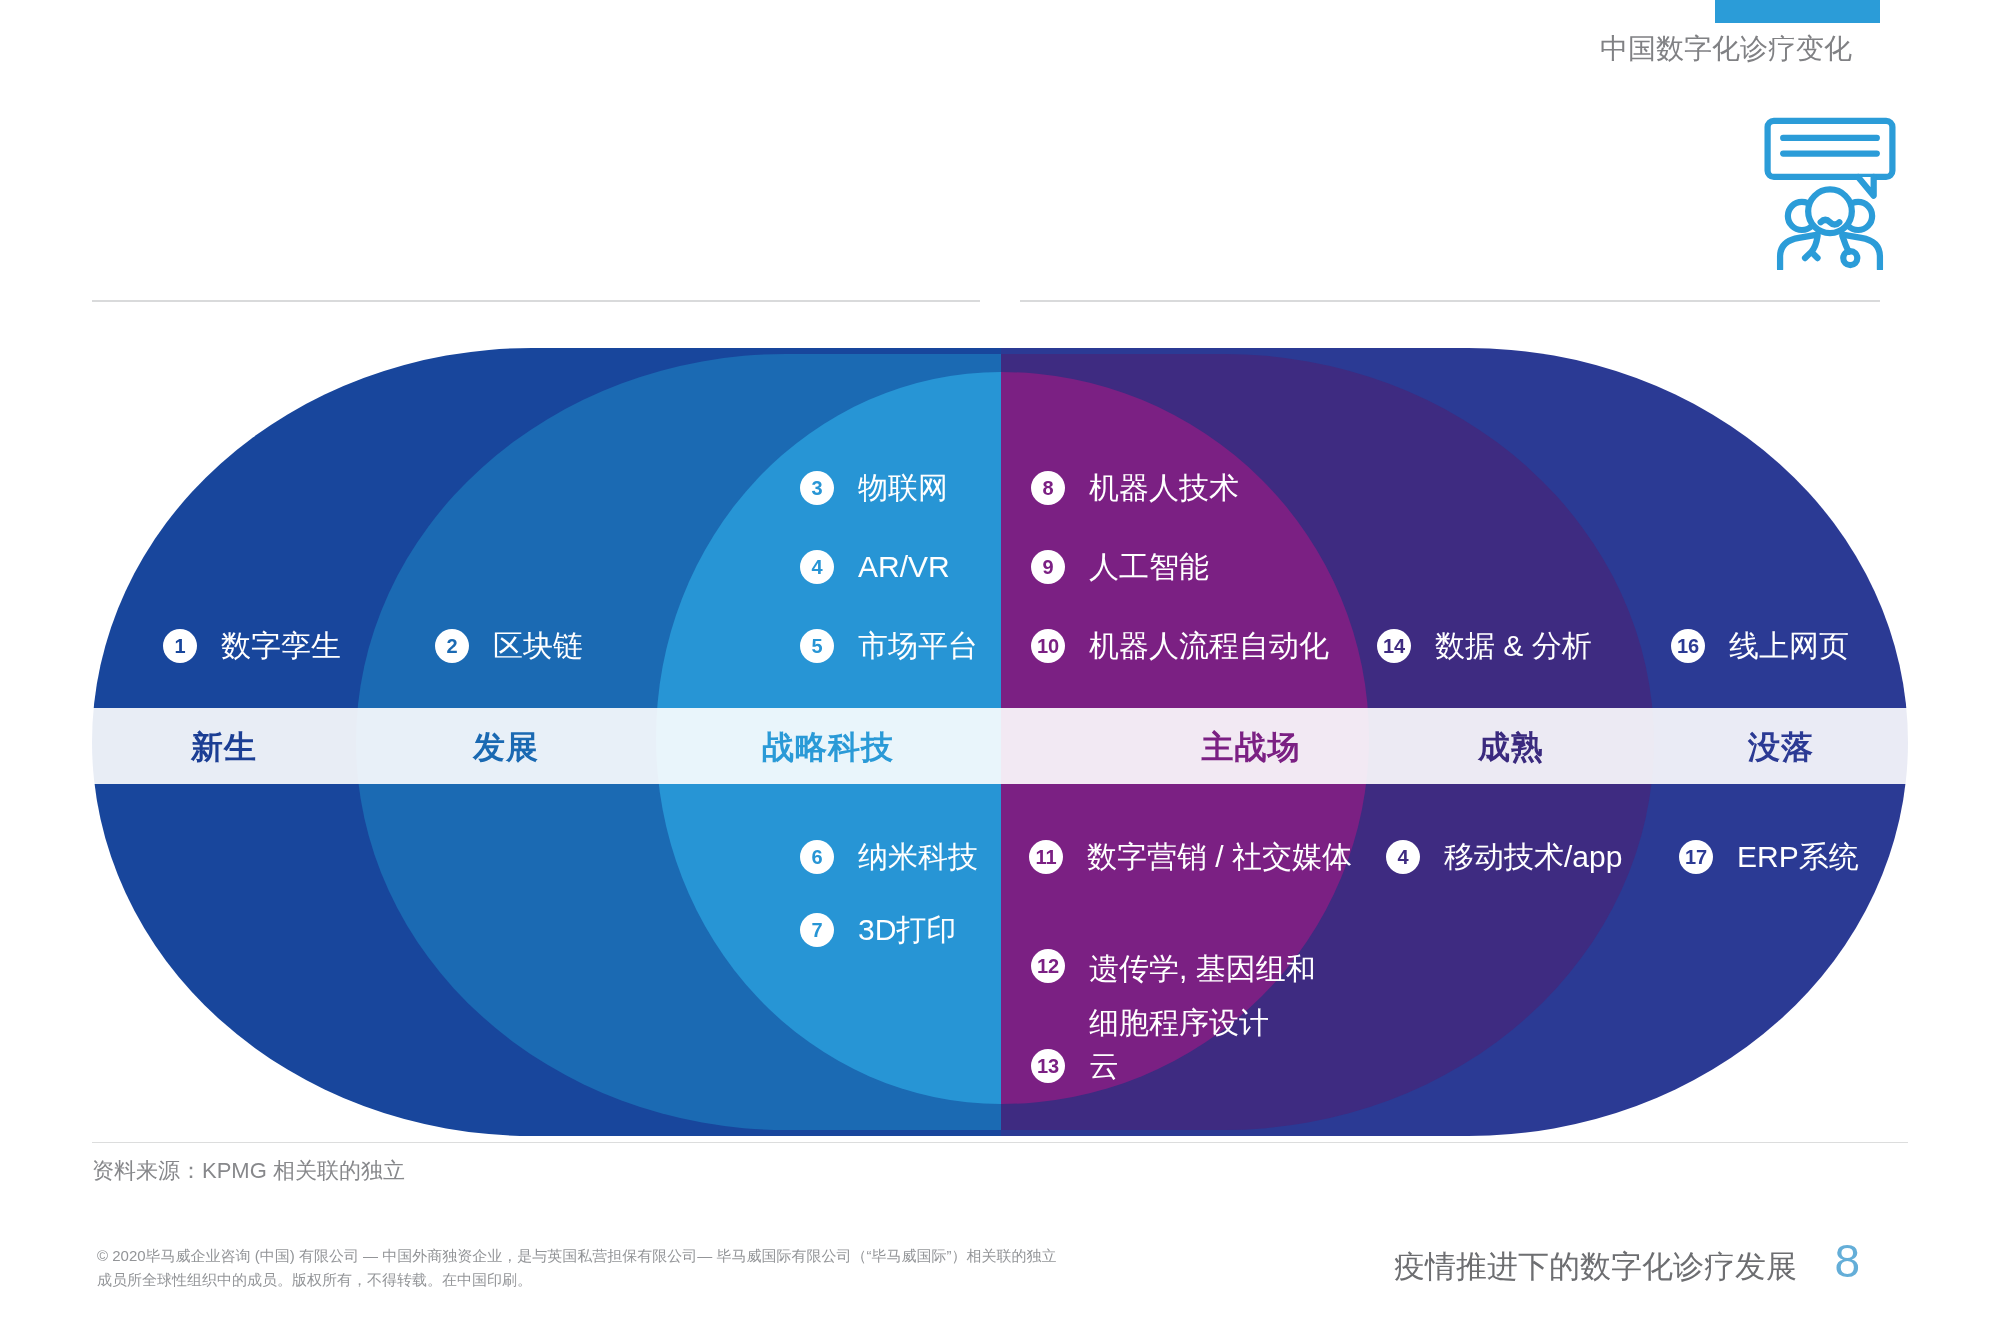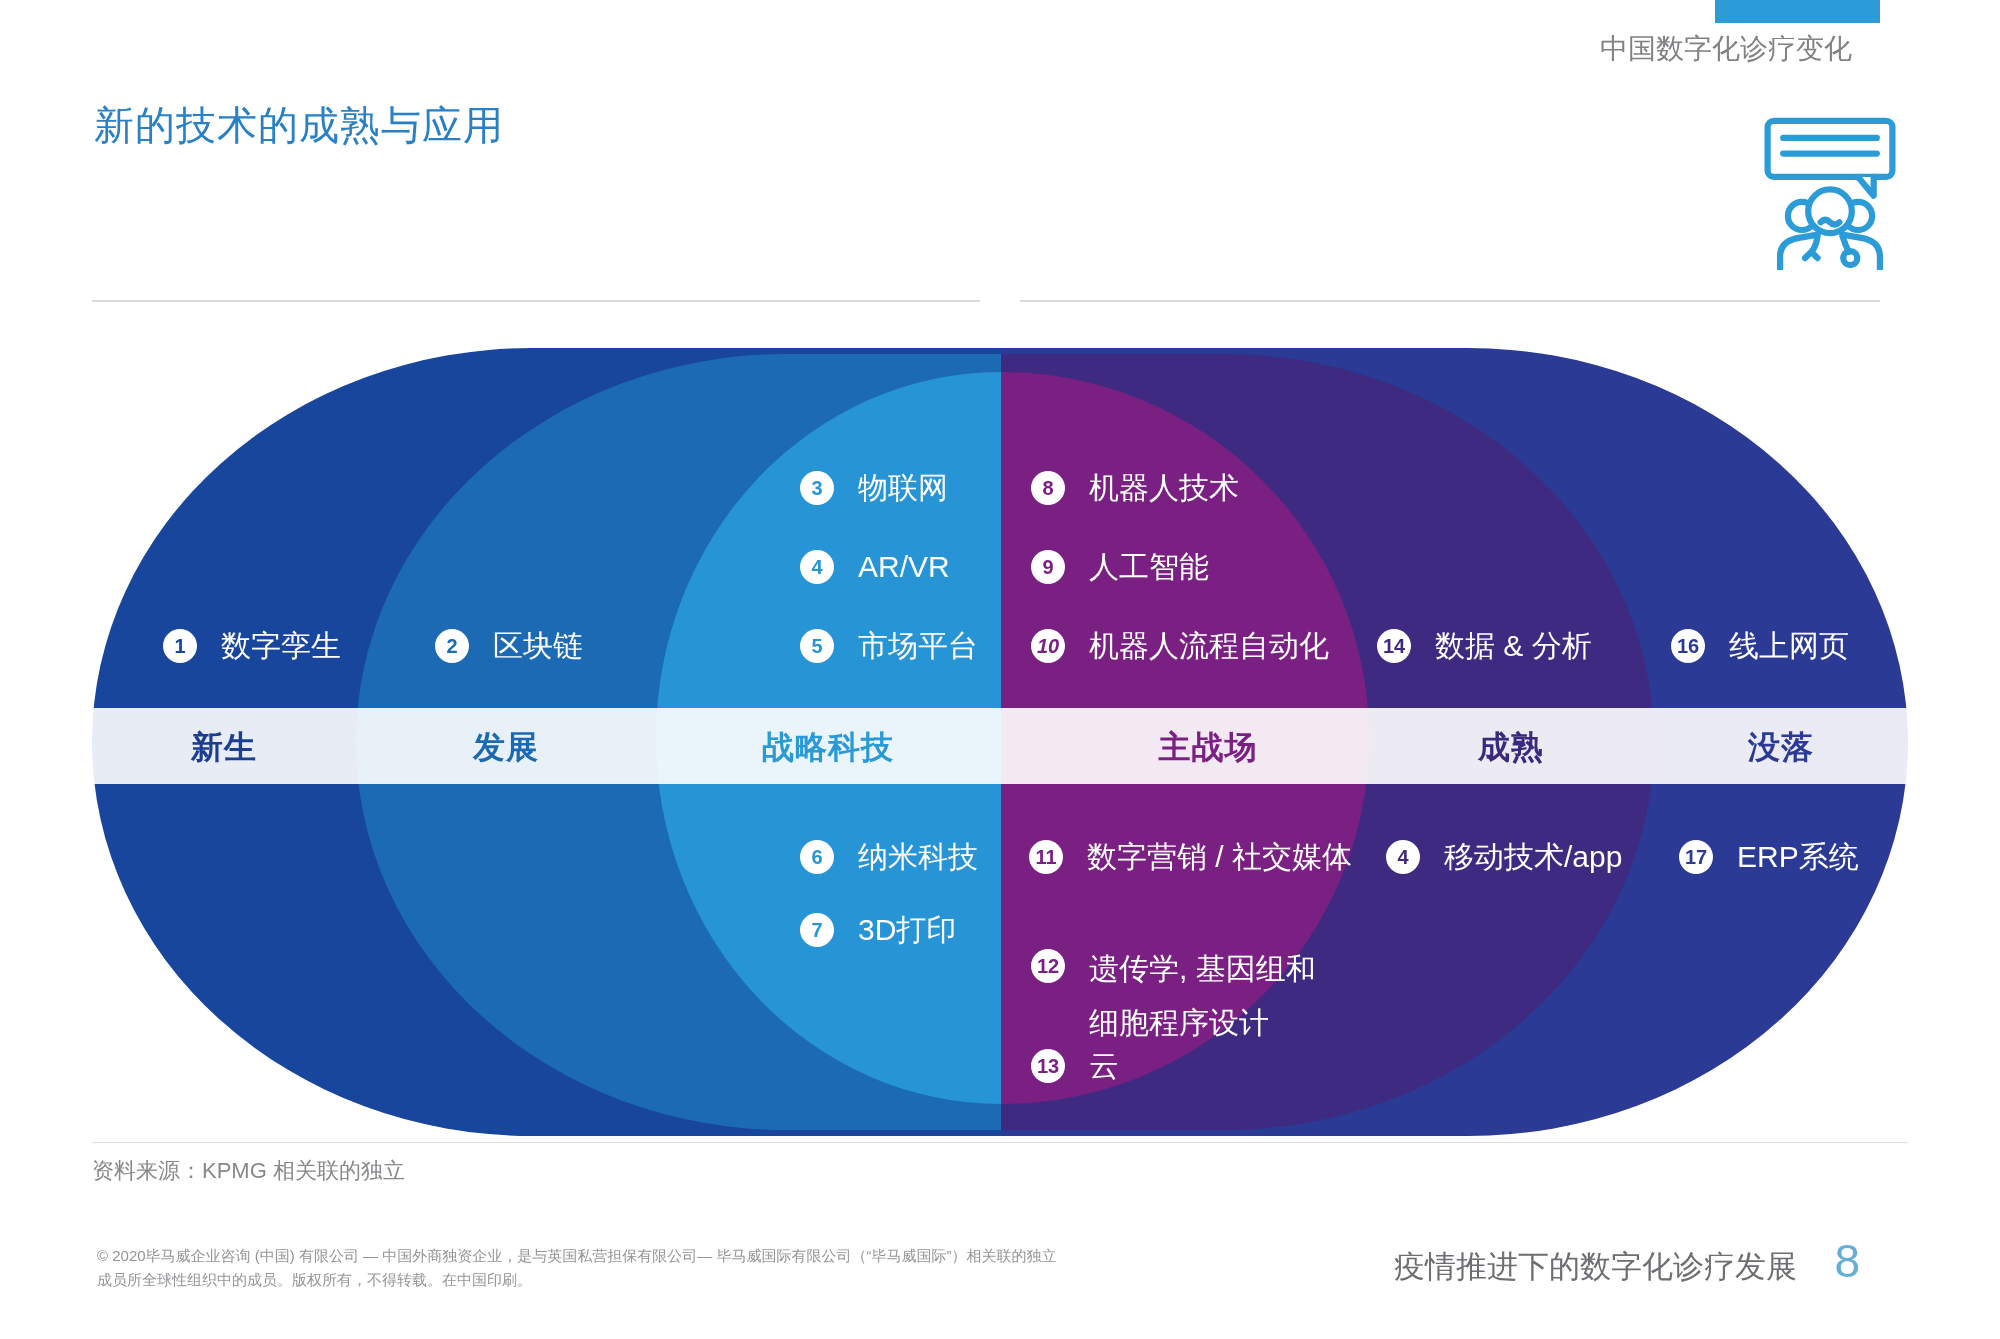--- a/index.html
+++ b/index.html
@@ -59,21 +59,20 @@
 </style>
 </head>
 <body>
 
 <div class="page">
 
   <div class="brand-bar"></div>
   <div class="header-label">中国数字化诊疗变化</div>
 
   <div class="title">
-    <div>新的技术的成熟与应用</div>
   </div>
 
   <svg class="doc-icon" viewBox="0 0 100 100" fill="none" stroke="#2b9cd8" stroke-width="4" stroke-linecap="round" stroke-linejoin="round">
     <rect x="10" y="5" width="80" height="36" rx="4" fill="#fff"></rect>
     <line x1="20" y1="16" x2="80" y2="16"></line>
     <line x1="20" y1="26" x2="80" y2="26"></line>
     <polyline points="68,41 78,53 78,41" fill="#fff"></polyline>
     <circle cx="32" cy="66" r="9" fill="#fff"></circle>
     <circle cx="68" cy="66" r="9" fill="#fff"></circle>
     <circle cx="50" cy="63" r="14" fill="#fff"></circle>
@@ -93,21 +92,21 @@
     <div class="shape sh-outer-r"></div>
     <div class="shape sh-mid-l"></div>
     <div class="shape sh-mid-r"></div>
     <div class="shape sh-inner-l"></div>
     <div class="shape sh-inner-r"></div>
 
     <div class="band"></div>
     <span class="stage-label" style="left:224px;color:var(--label-new)">新生</span>
     <span class="stage-label" style="left:506px;color:var(--label-developing)">发展</span>
     <span class="stage-label" style="left:828px;color:var(--label-strategic)">战略科技</span>
-    <span class="stage-label" style="left:1208px;color:var(--label-battleground)">主战场</span>
+    <span class="stage-label" style="left:1251px;color:var(--label-battleground)">主战场</span>
     <span class="stage-label" style="left:1511px;color:var(--label-mature)">成熟</span>
     <span class="stage-label" style="left:1781px;color:var(--label-declining)">没落</span>
 
     <div id="items">
         <div class="item" style="left: 163px; top: 629px;">
           <span class="num" style="color: rgb(24, 70, 156);">1</span>
           <span class="lbl">数字孪生</span>
         </div>
         <div class="item" style="left: 435px; top: 629px;">
           <span class="num" style="color: rgb(27, 106, 179);">2</span>
@@ -135,21 +134,21 @@
         </div>
         <div class="item" style="left: 1031px; top: 471px;">
           <span class="num" style="color: rgb(123, 32, 131);">8</span>
           <span class="lbl">机器人技术</span>
         </div>
         <div class="item" style="left: 1031px; top: 550px;">
           <span class="num" style="color: rgb(123, 32, 131);">9</span>
           <span class="lbl">人工智能</span>
         </div>
         <div class="item" style="left: 1031px; top: 629px;">
-          <span class="num" style="color: rgb(123, 32, 131); font-style: italic;">10</span>
+          <span class="num" style="color: rgb(123, 32, 131);">10</span>
           <span class="lbl">机器人流程自动化</span>
         </div>
         <div class="item" style="left: 1029px; top: 840px;">
           <span class="num" style="color: rgb(123, 32, 131);">11</span>
           <span class="lbl">数字营销 / 社交媒体</span>
         </div>
         <div class="item two-line" style="left: 1031px; top: 949px;">
           <span class="num" style="color: rgb(123, 32, 131);">12</span>
           <span class="lbl">遗传学, 基因组和<br>细胞程序设计</span>
         </div>

